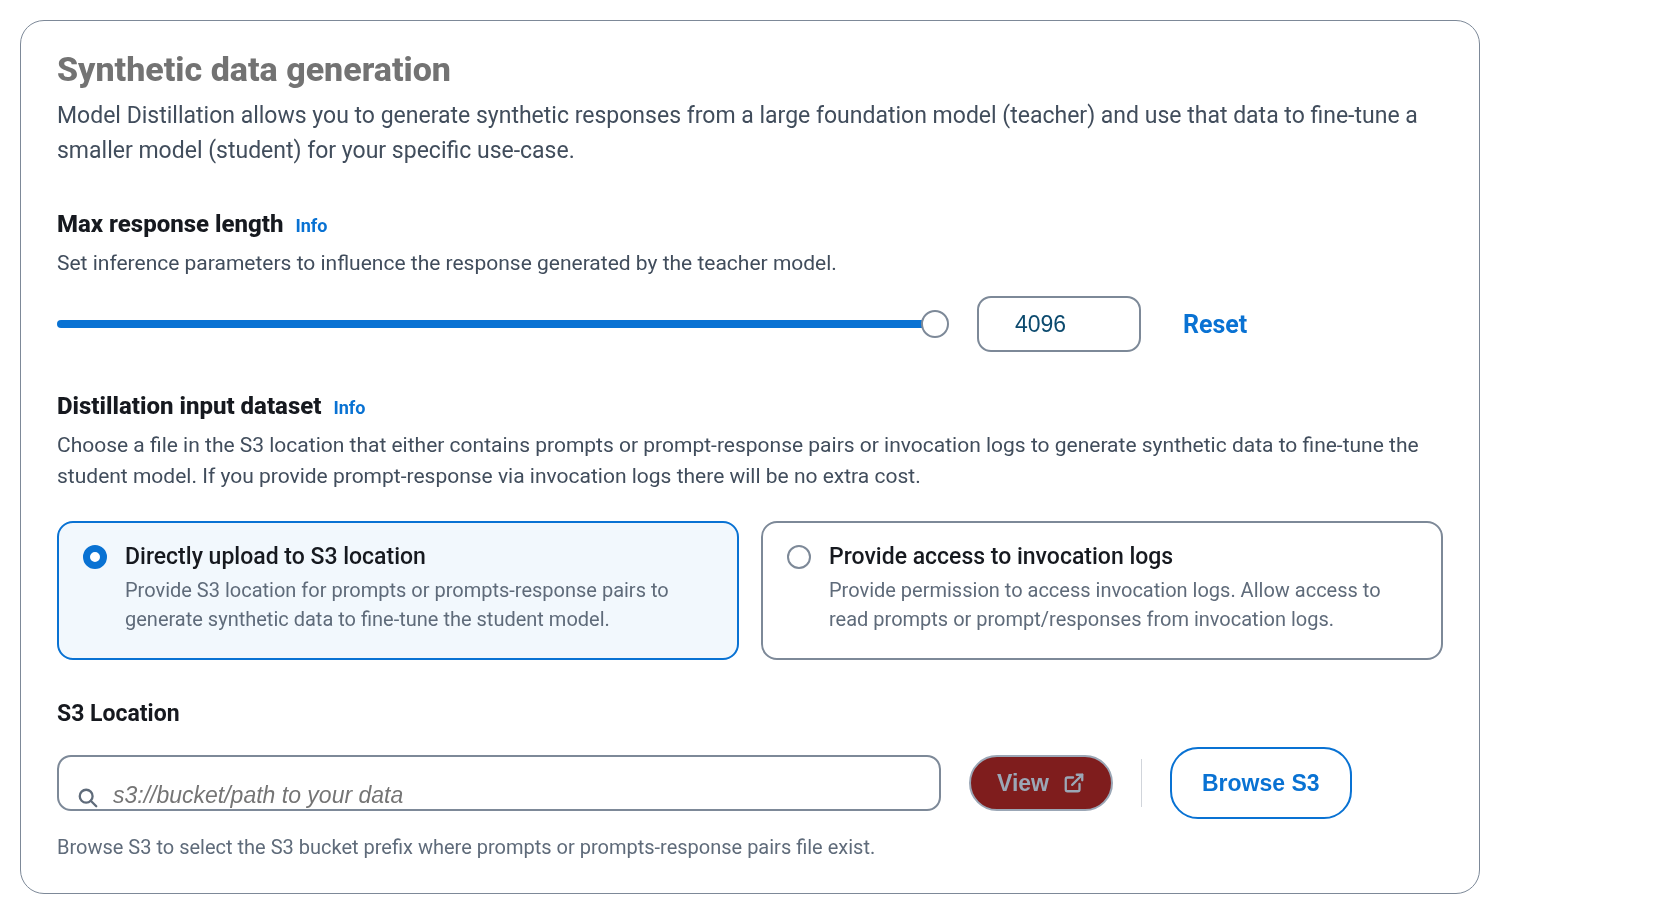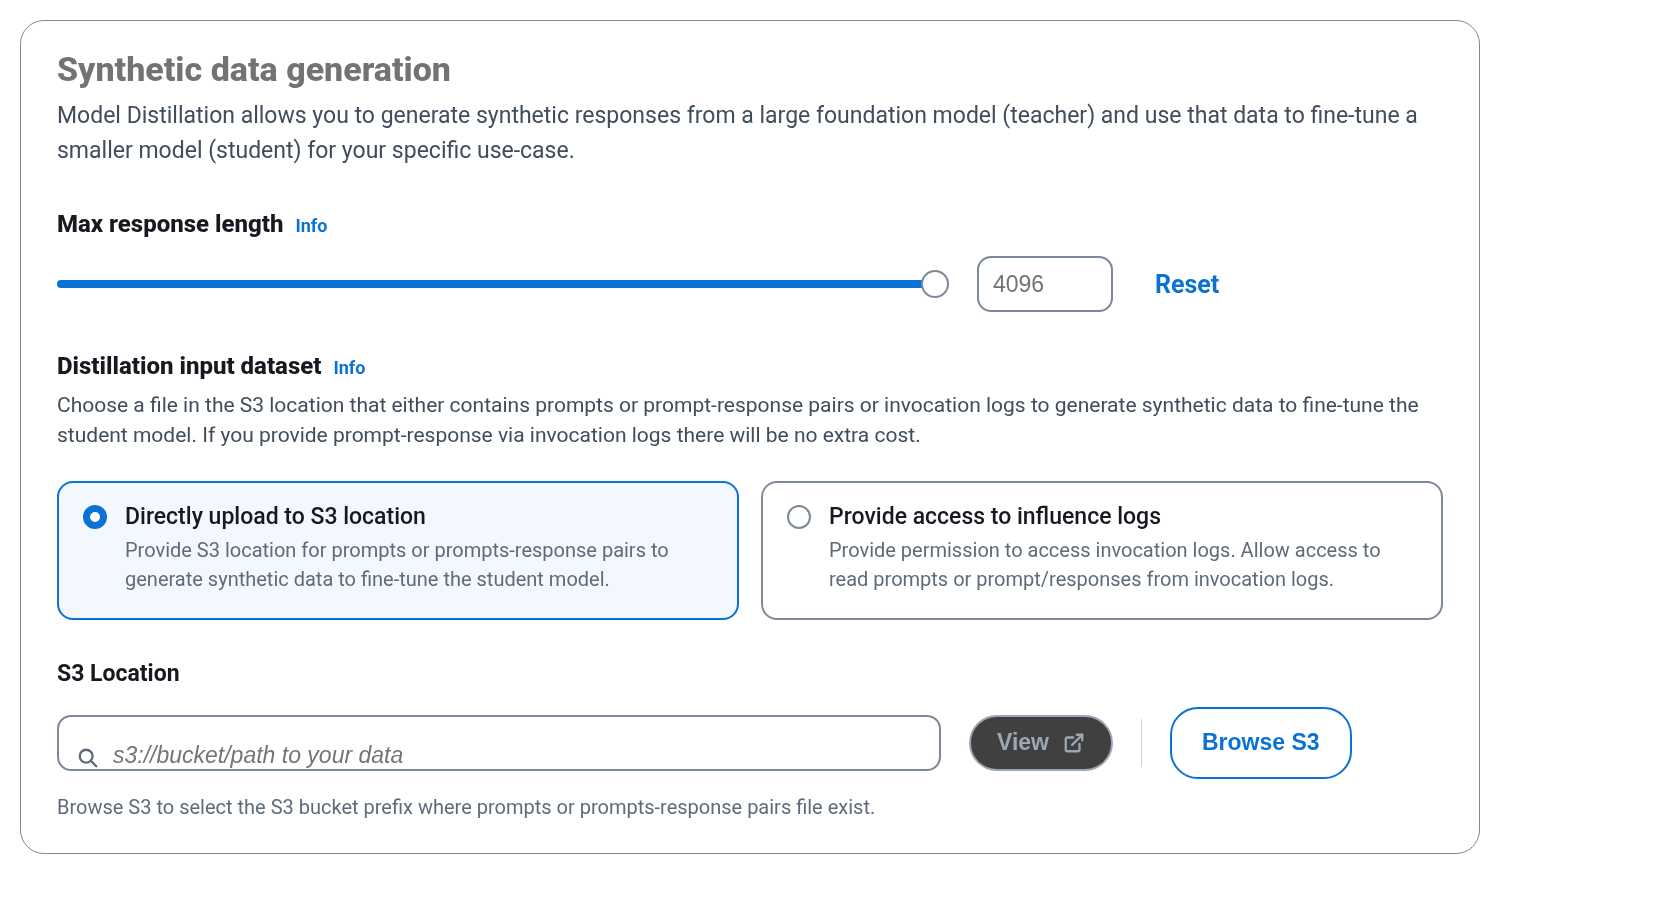--- a/index.html
+++ b/index.html
@@ -71,27 +71,27 @@
   .slider-thumb {
     position: absolute;
     right: -14px;
     width: 28px;
     height: 28px;
     background: #fff;
     border: 2px solid #7d8998;
     border-radius: 50%;
   }
   .value-input {
-    width: 136px;
+    width: 164px;
     height: 56px;
     border: 2.5px solid #7d8998;
     border-radius: 14px;
     font-size: 23px;
-    color: #737373;
-    padding: 0 14px;
+    color: #0c4a6e;
+    padding: 0 36px;
     outline: none;
   }
   .reset-link {
     font-size: 25px;
     font-weight: 700;
     color: #0972d3;
     cursor: pointer;
   }
   
   .radio-row {
@@ -170,21 +170,21 @@
     font-style: italic;
     color: #5f6b7a;
     margin-left: 14px;
     background: transparent;
   }
   .view-btn {
     height: 56px;
     padding: 0 26px;
     border: 2.5px solid #9ba7b6;
     border-radius: 28px;
-    background: #404040;
+    background: #7f1d1d;
     color: #9ba7b6;
     font-size: 23px;
     font-weight: 700;
     display: flex;
     align-items: center;
     gap: 14px;
     cursor: pointer;
   }
   .divider {
     width: 1px;
@@ -212,20 +212,21 @@
 <body>
 
 <div class="card">
 
   <h1 class="title">Synthetic data generation</h1>
   <p class="subtitle">Model Distillation allows you to generate synthetic responses from a large foundation model (teacher) and use that data to fine-tune a smaller model (student) for your specific use-case.</p>
 
   <div>
     <span class="section-heading">Max response length</span>
     <span class="info-link">Info</span>
+    <p class="section-desc">Set inference parameters to influence the response generated by the teacher model.</p>
 
     <div class="slider-row">
       <div class="slider-wrap">
         <div class="slider-track"></div>
         <div class="slider-thumb"></div>
       </div>
       <input class="value-input" value="4096" style="">
       <span class="reset-link">Reset</span>
     </div>
   </div>
@@ -239,21 +240,21 @@
       <div class="radio-card selected">
         <div class="radio-dot"></div>
         <div>
           <div class="radio-title">Directly upload to S3 location</div>
           <div class="radio-desc">Provide S3 location for prompts or prompts-response pairs to generate synthetic data to fine-tune the student model.</div>
         </div>
       </div>
       <div class="radio-card">
         <div class="radio-dot"></div>
         <div>
-          <div class="radio-title">Provide access to influence logs</div>
+          <div class="radio-title">Provide access to invocation logs</div>
           <div class="radio-desc">Provide permission to access invocation logs. Allow access to read prompts or prompt/responses from invocation logs.</div>
         </div>
       </div>
     </div>
   </div>
 
   <div>
     <div class="s3-label">S3 Location</div>
     <div class="s3-row">
       <div class="s3-input-wrap">

